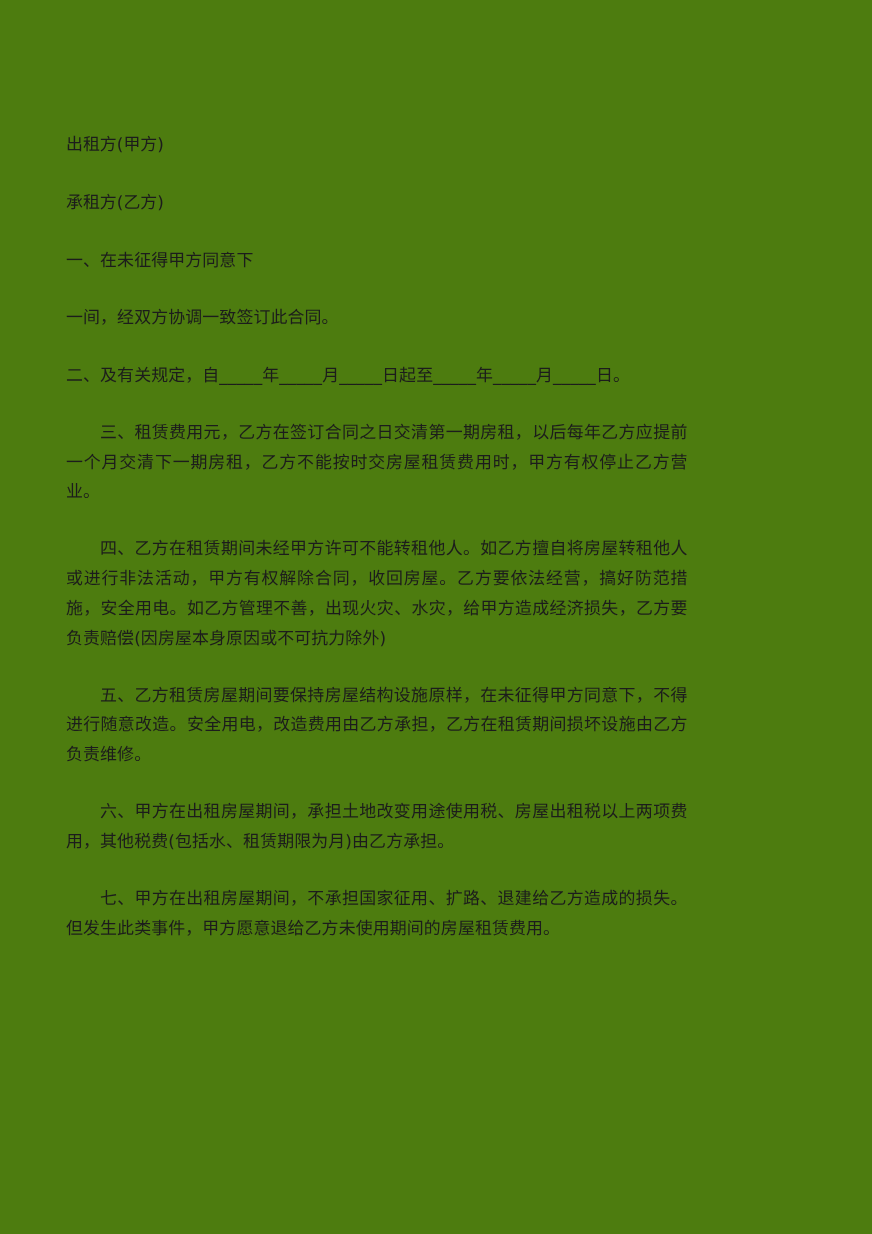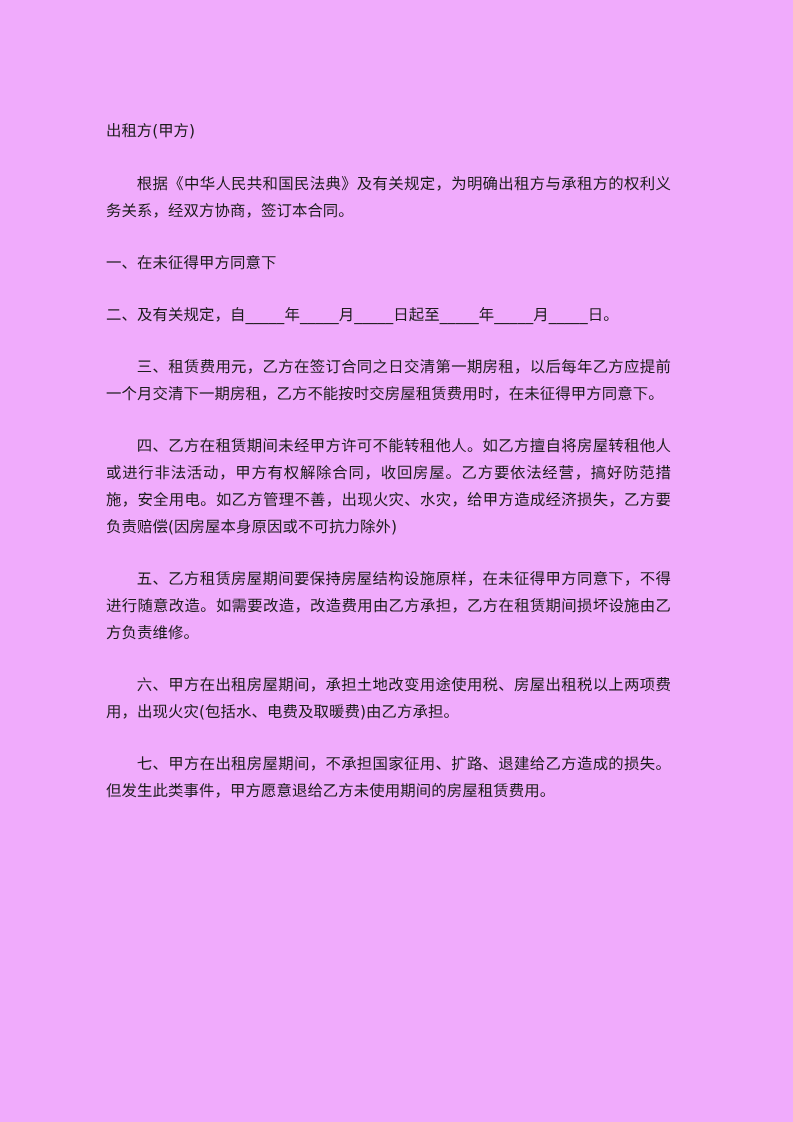--- a/index.html
+++ b/index.html
@@ -13,23 +13,23 @@
     background: #ffffff;
     font-family: "DejaVu Sans", "Liberation Sans", sans-serif;
     color: #1c1c1c;
     overflow: hidden;
   }
 
   .page {
     position: relative;
     width: 793px;
     height: 1122px;
-    background: #f0abfc;
+    background: #4d7c0f;
     box-sizing: border-box;
-    padding: 118px 92px 60px 106px;
+    padding: 118px 92px 60px 60px;
   }
 
   .doc-body {
     width: 565px;
   }
 
   .para {
     font-size: 15.4px;
     line-height: 27px;
     letter-spacing: 0.1px;
@@ -62,32 +62,33 @@
   }
 </style>
 </head>
 <body>
 
 <div class="page">
   <div class="doc-body">
 
     <p class="party-line">出租方(甲方)</p>
 
+    <p class="party-line">承租方(乙方)</p>
 
-    <p class="para indent">根据《中华人民共和国民法典》及有关规定，为明确出租方与承租方的权利义务关系，经双方协商，签订本合同。</p>
 
     <p class="para no-indent">一、在未征得甲方同意下</p>
 
+    <p class="para no-indent">一间，经双方协调一致签订此合同。</p>
 
     <p class="para no-indent">二、及有关规定，自_____年_____月_____日起至_____年_____月_____日。</p>
 
-    <p class="para indent">三、租赁费用元，乙方在签订合同之日交清第一期房租，以后每年乙方应提前一个月交清下一期房租，乙方不能按时交房屋租赁费用时，在未征得甲方同意下。</p>
+    <p class="para indent">三、租赁费用元，乙方在签订合同之日交清第一期房租，以后每年乙方应提前一个月交清下一期房租，乙方不能按时交房屋租赁费用时，甲方有权停止乙方营业。</p>
 
     <p class="para indent">四、乙方在租赁期间未经甲方许可不能转租他人。如乙方擅自将房屋转租他人或进行非法活动，甲方有权解除合同，收回房屋。乙方要依法经营，搞好防范措施，安全用电。如乙方管理不善，出现火灾、水灾，给甲方造成经济损失，乙方要负责赔偿(因房屋本身原因或不可抗力除外)</p>
 
-    <p class="para indent">五、乙方租赁房屋期间要保持房屋结构设施原样，在未征得甲方同意下，不得进行随意改造。如需要改造，改造费用由乙方承担，乙方在租赁期间损坏设施由乙方负责维修。</p>
+    <p class="para indent">五、乙方租赁房屋期间要保持房屋结构设施原样，在未征得甲方同意下，不得进行随意改造。安全用电，改造费用由乙方承担，乙方在租赁期间损坏设施由乙方负责维修。</p>
 
-    <p class="para indent">六、甲方在出租房屋期间，承担土地改变用途使用税、房屋出租税以上两项费用，出现火灾(包括水、电费及取暖费)由乙方承担。</p>
+    <p class="para indent">六、甲方在出租房屋期间，承担土地改变用途使用税、房屋出租税以上两项费用，其他税费(包括水、租赁期限为月)由乙方承担。</p>
 
     <p class="para indent">七、甲方在出租房屋期间，不承担国家征用、扩路、退建给乙方造成的损失。但发生此类事件，甲方愿意退给乙方未使用期间的房屋租赁费用。</p>
 
   </div>
 </div>
 
 </body></html>

